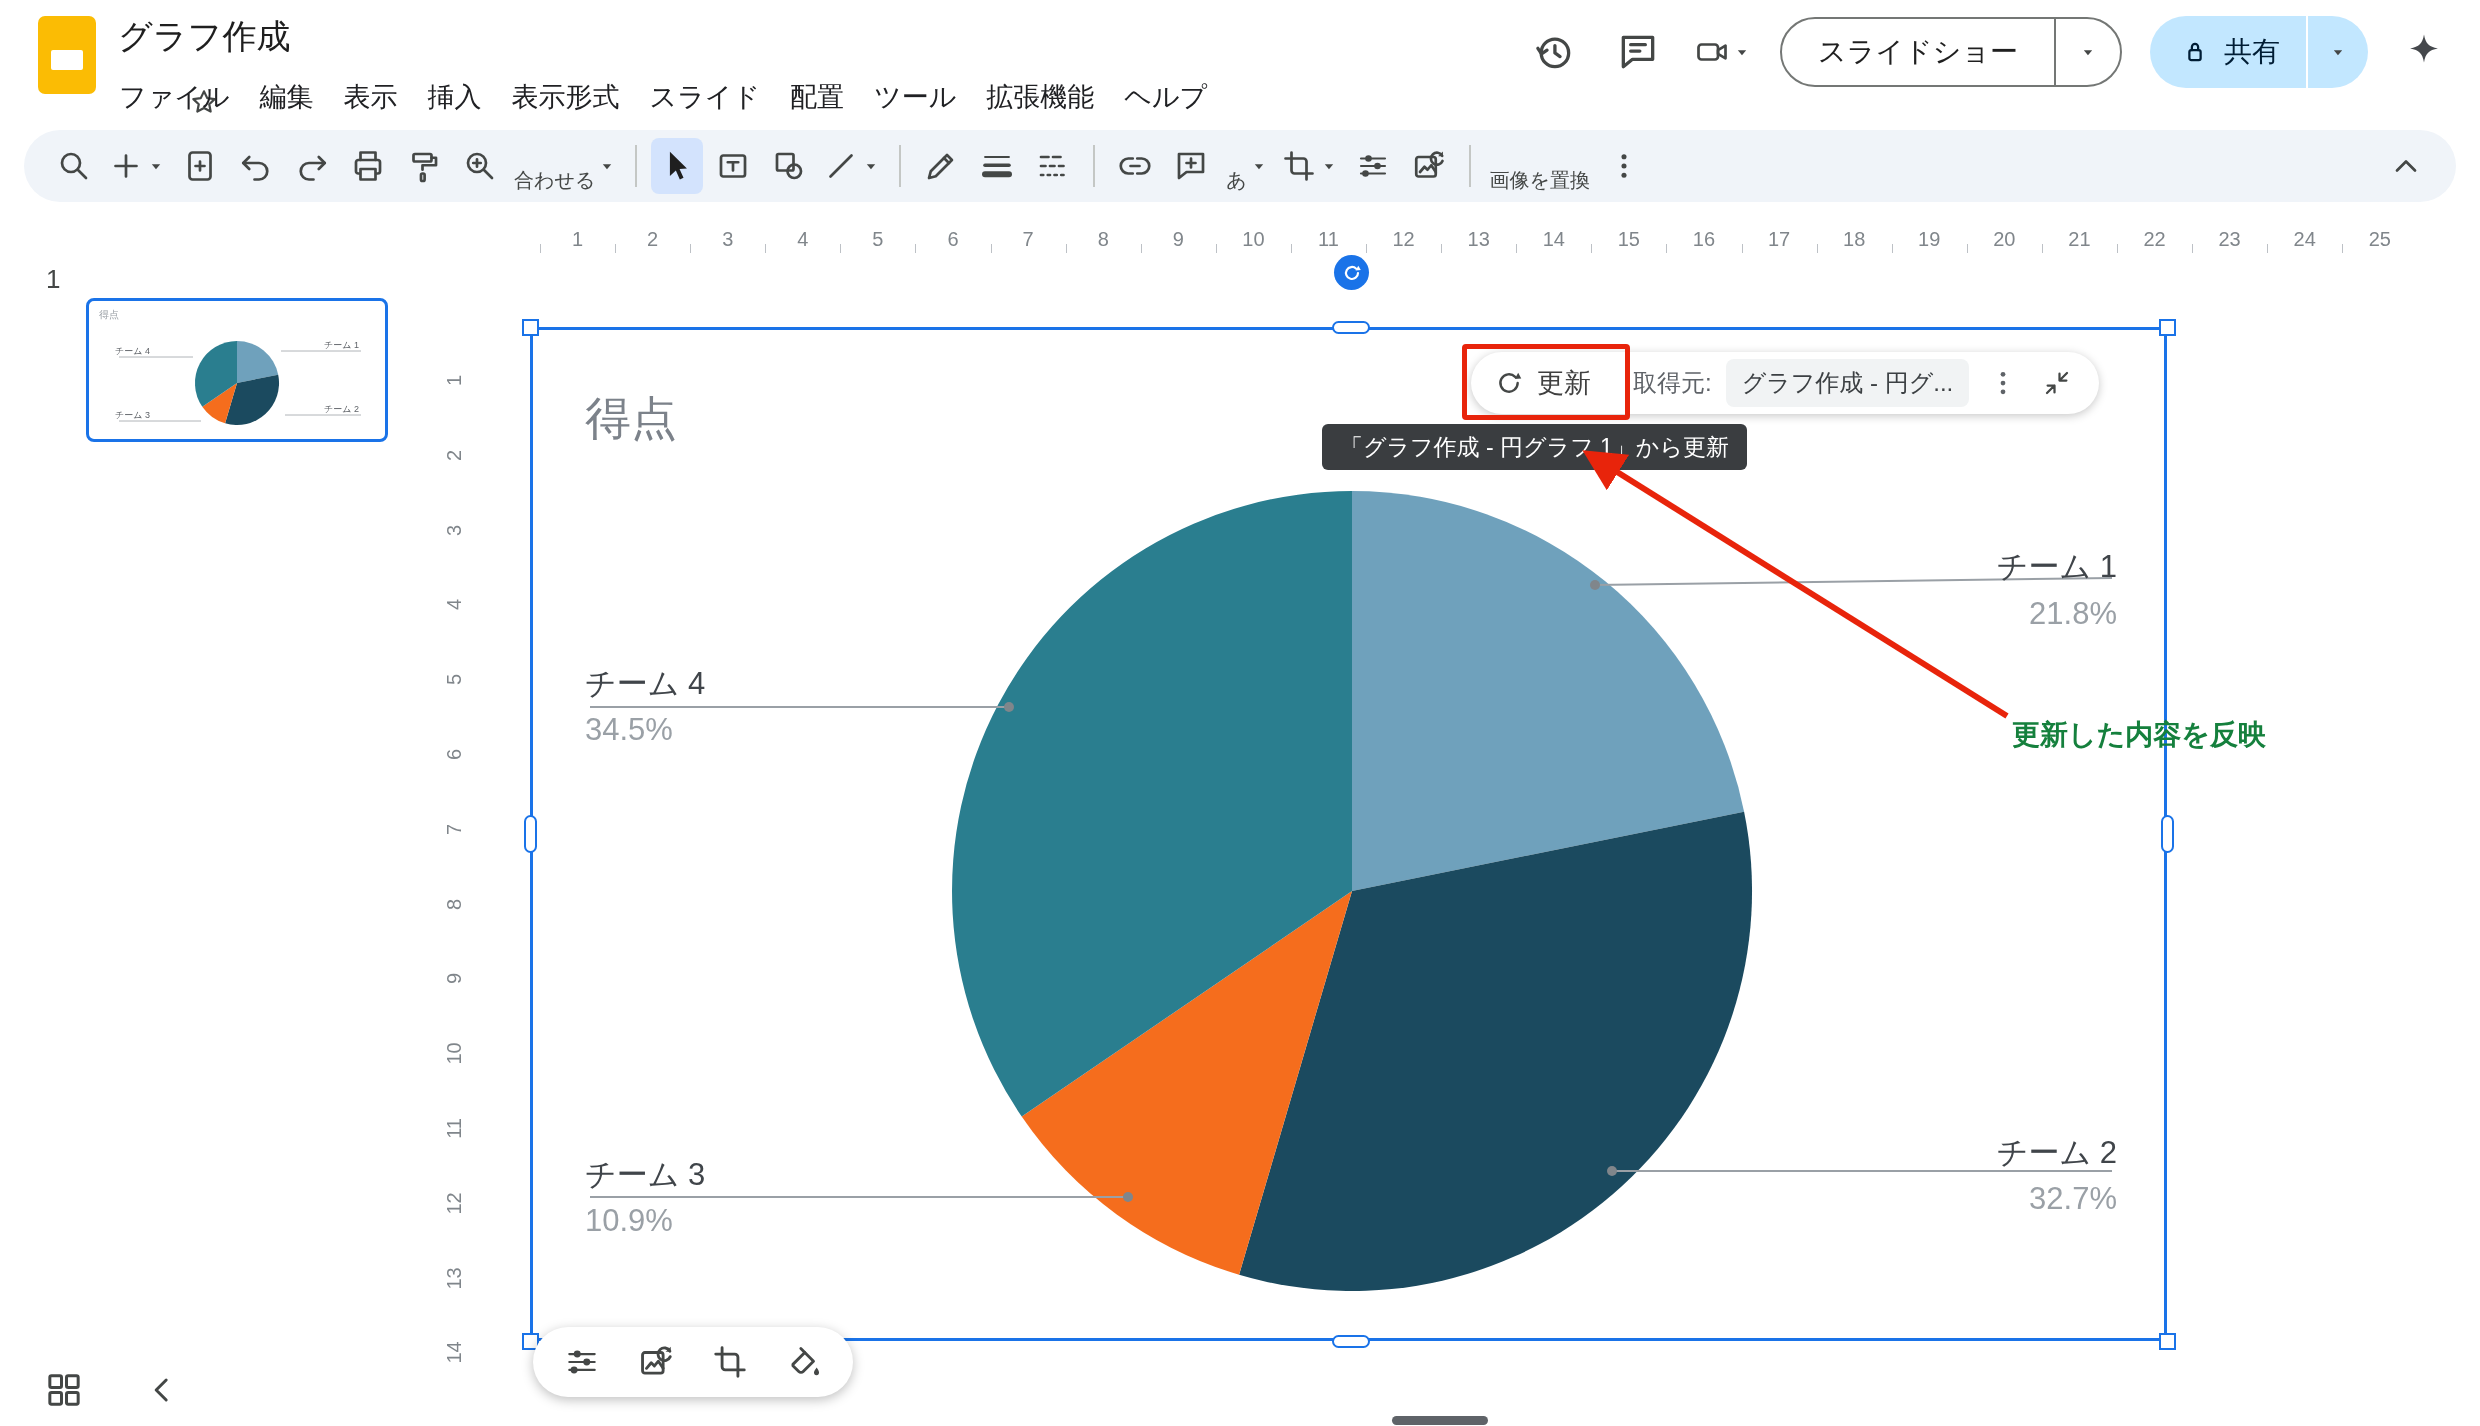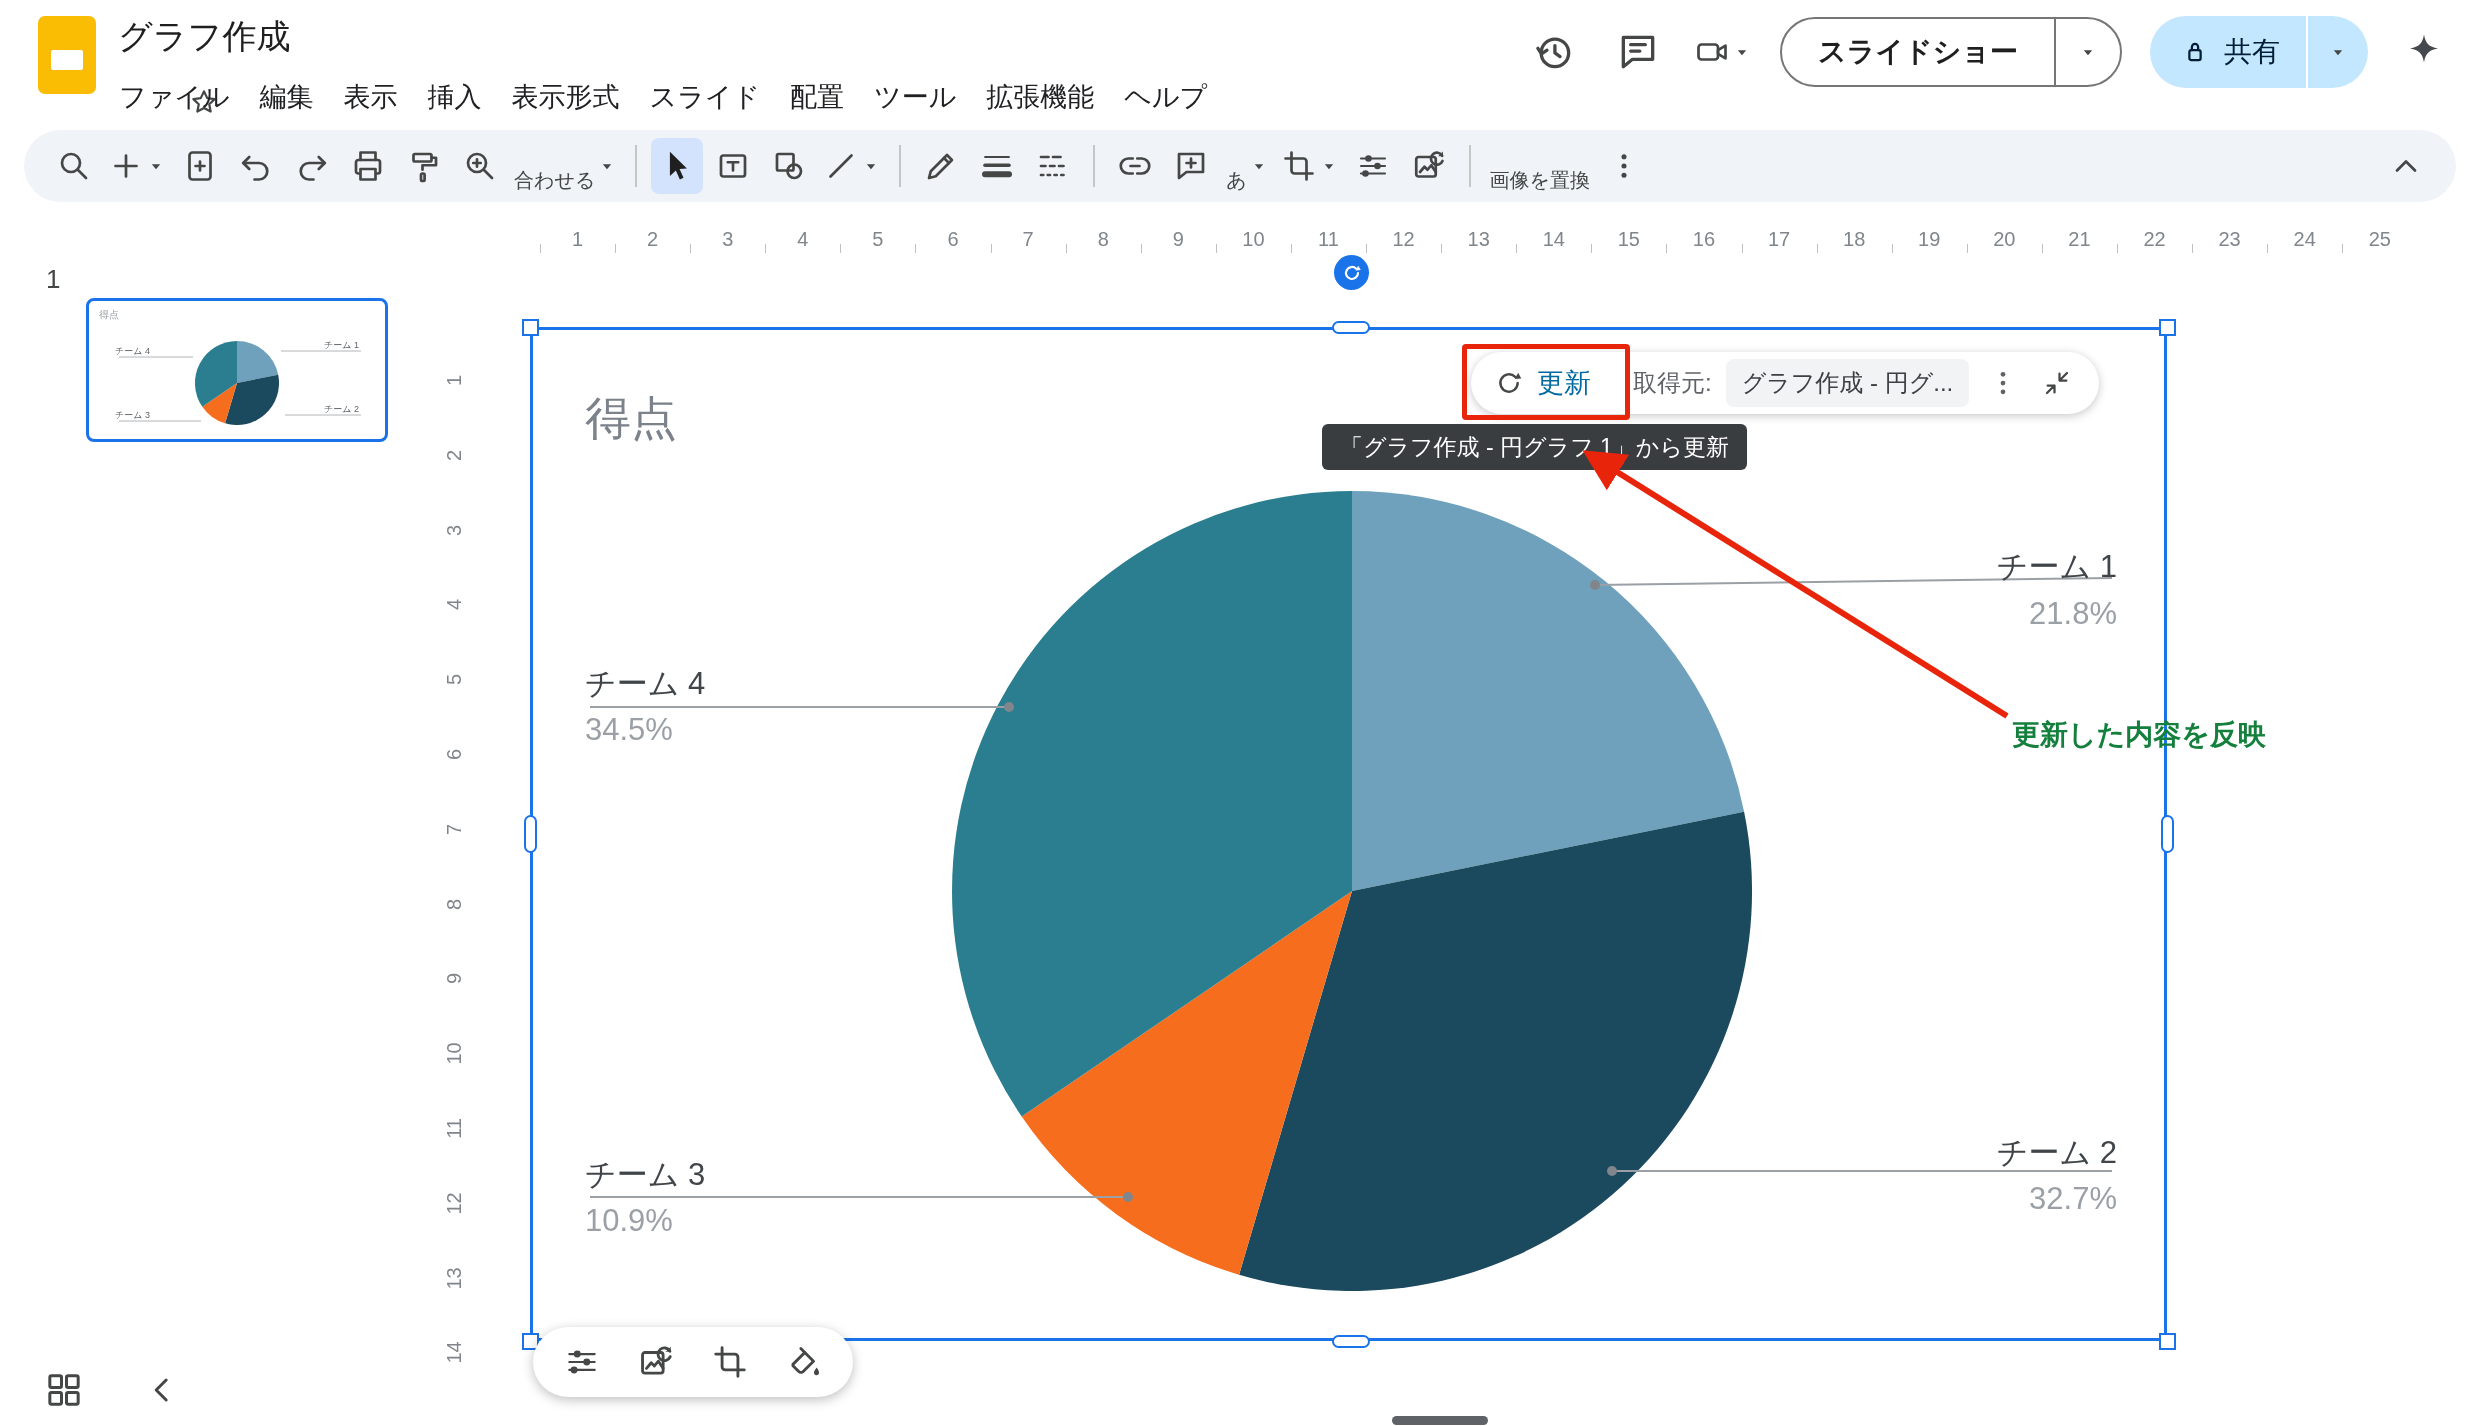--- a/index.html
+++ b/index.html
@@ -19,21 +19,21 @@
   .doc-title { font-size:34px; color:#1f1f1f; }
   .title-ic { width:32px; height:32px; display:flex; align-items:center; justify-content:center; }
   .title-ic svg { width:30px; height:30px; }
   .menubar { position:absolute; left:104px; top:74px; display:flex; }
   .menubar span { font-size:27px; color:#202124; padding:5px 15px; border-radius:8px; cursor:default; }
   .header-right { position:absolute; right:28px; top:14px; height:76px; display:flex; align-items:center; gap:28px; }
   .hbtn { width:56px; height:56px; display:flex; align-items:center; justify-content:center; }
   .hbtn svg { width:44px; height:44px; }
   .cam-group { display:flex; align-items:center; gap:2px; }
   .slideshow-btn { display:flex; height:70px; border:2px solid #747775; border-radius:36px; overflow:hidden; background:#fff; }
-  .ss-main { padding:16px 36px; display:flex; align-items:center; font-size:28px; color:#1f1f1f;font-weight:bold; }
+  .ss-main { padding:16px 36px; display:flex; align-items:center; font-size:28px; color:#1f1f1f; }
   .ss-caret { width:66px; border-left:2px solid #747775; display:flex; align-items:center; justify-content:center; }
   .share-btn { display:flex; height:72px; border-radius:36px; overflow:hidden; background:#c2e7ff; }
   .share-main { padding:0 26px 0 30px; display:flex; gap:14px; align-items:center; font-size:28px; color:#001d35; }
   .share-main svg { stroke:#001d35; width:30px; height:30px; }
   .share-caret { width:62px; border-left:2px solid #fff; display:flex; align-items:center; justify-content:center; }
   .share-caret path { fill:#001d35; }
 
   
   .toolbar { position:absolute; left:24px; right:24px; top:130px; height:72px; background:#f0f4f9; border-radius:36px; display:flex; align-items:center; padding:0 24px; gap:4px; }
   .tbtn { height:56px; min-width:52px; display:flex; align-items:center; justify-content:center; border-radius:8px; gap:2px; padding:0 4px; }
@@ -76,21 +76,21 @@
   .sel-rect { position:absolute; left:530px; top:327px; width:1637px; height:1014px; border:3px solid #1a73e8; z-index:10; pointer-events:none; }
   .handle { position:absolute; background:#fff; border:2.5px solid #1a73e8; z-index:12; }
   .h-sq { width:17px; height:17px; }
   .h-h { width:38px; height:13px; border-radius:7px; }
   .h-v { width:13px; height:38px; border-radius:7px; }
   .rotate-handle { position:absolute; left:1334px; top:255px; width:35px; height:35px; border-radius:50%; background:#1a73e8; display:flex; align-items:center; justify-content:center; z-index:12; }
   .rotate-handle svg { width:24px; height:24px; }
 
   
   .linked-bar { position:absolute; left:1471px; top:352px; height:62px; background:#fff; border-radius:31px; box-shadow:0 2px 10px rgba(0,0,0,.22); display:flex; align-items:center; padding:0 22px 0 22px; gap:14px; z-index:20; }
-  .lb-update { display:flex; align-items:center; gap:12px; font-size:27px; color:#0369a1; padding-right:8px; }
+  .lb-update { display:flex; align-items:center; gap:12px; font-size:27px; color:#404040; padding-right:8px; }
   .lb-update svg { width:32px; height:32px; }
   .lb-src { font-size:24px; color:#5f6368; margin-left:12px; white-space:nowrap;padding-left:8px; }
   .lb-chip { background:#f1f3f4; border-radius:8px; padding:8px 16px; font-size:24px; color:#3c4043; white-space:nowrap; }
   .lb-ic { width:40px; height:40px; display:flex; align-items:center; justify-content:center; }
   .lb-ic svg { width:30px; height:30px; }
 
   .red-rect { position:absolute; left:1462px; top:344px; width:168px; height:76px; border:5px solid #e8240b; border-radius:4px; z-index:30; pointer-events:none; }
   .tooltip { position:absolute; left:1322px; top:424px; height:46px; background:#3a3d40; border-radius:6px; padding:0 18px; color:#fff; font-size:23px; line-height:46px; white-space:nowrap; z-index:25; }
   .anno-arrow { position:absolute; left:0; top:0; width:2480px; height:1426px; z-index:40; pointer-events:none; }
   .anno-text { position:absolute; left:2012px; top:716px; font-size:28px; font-weight:bold; color:#15803d; white-space:nowrap; z-index:40; }

